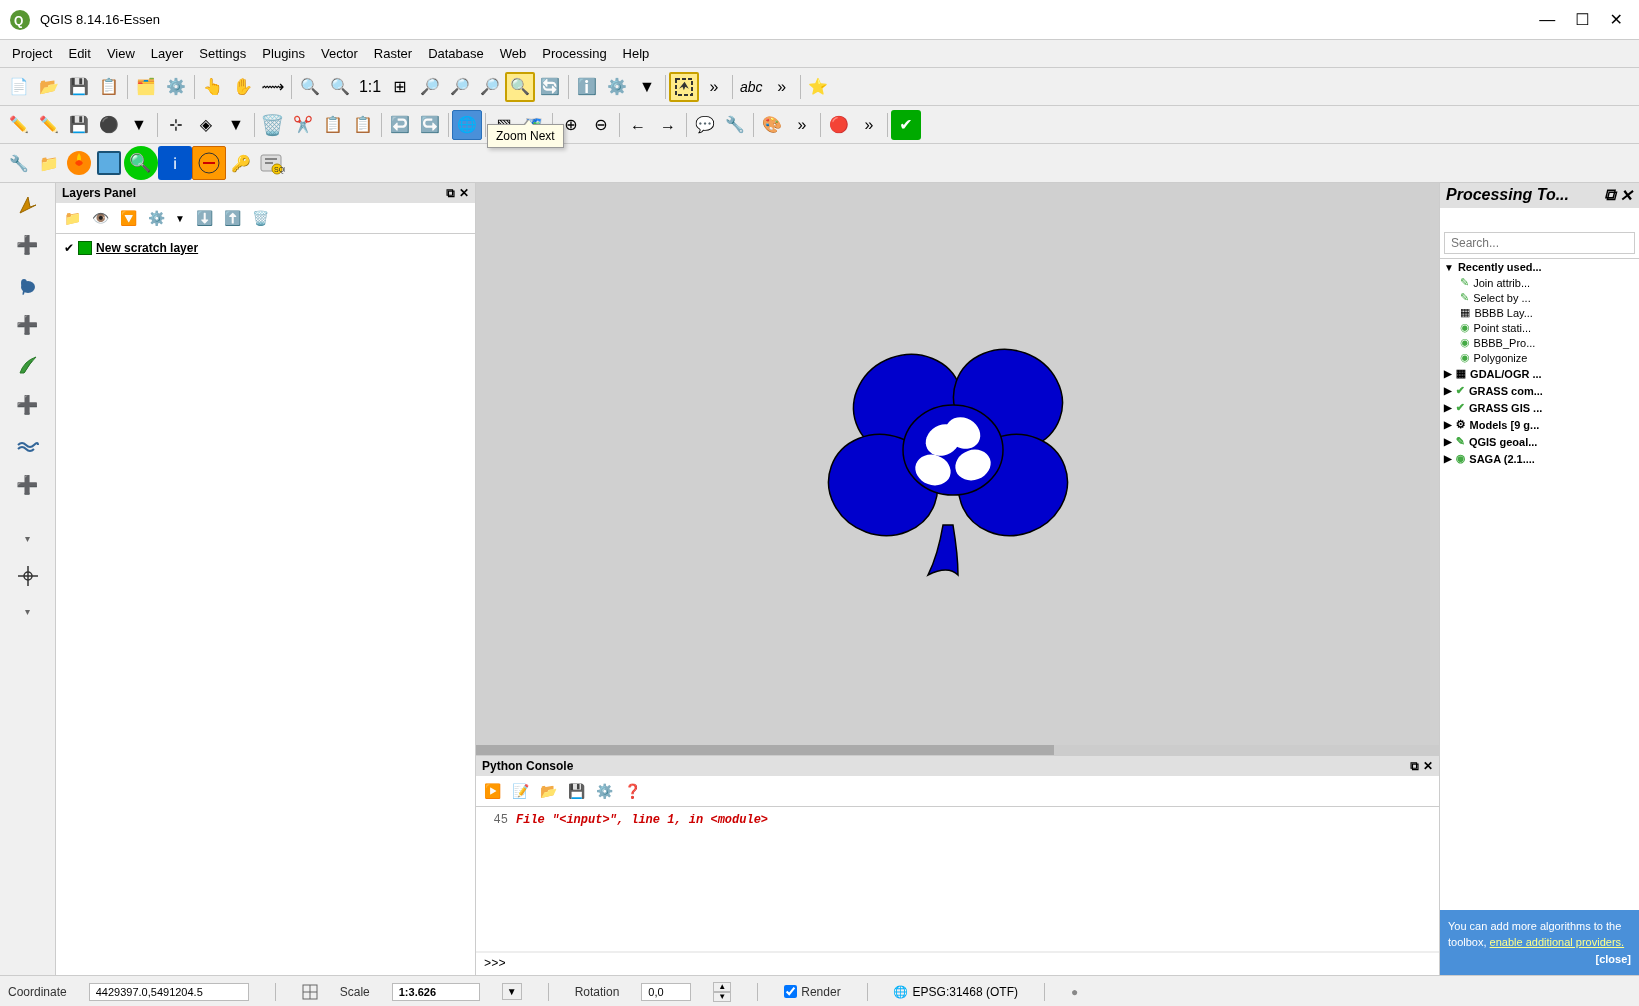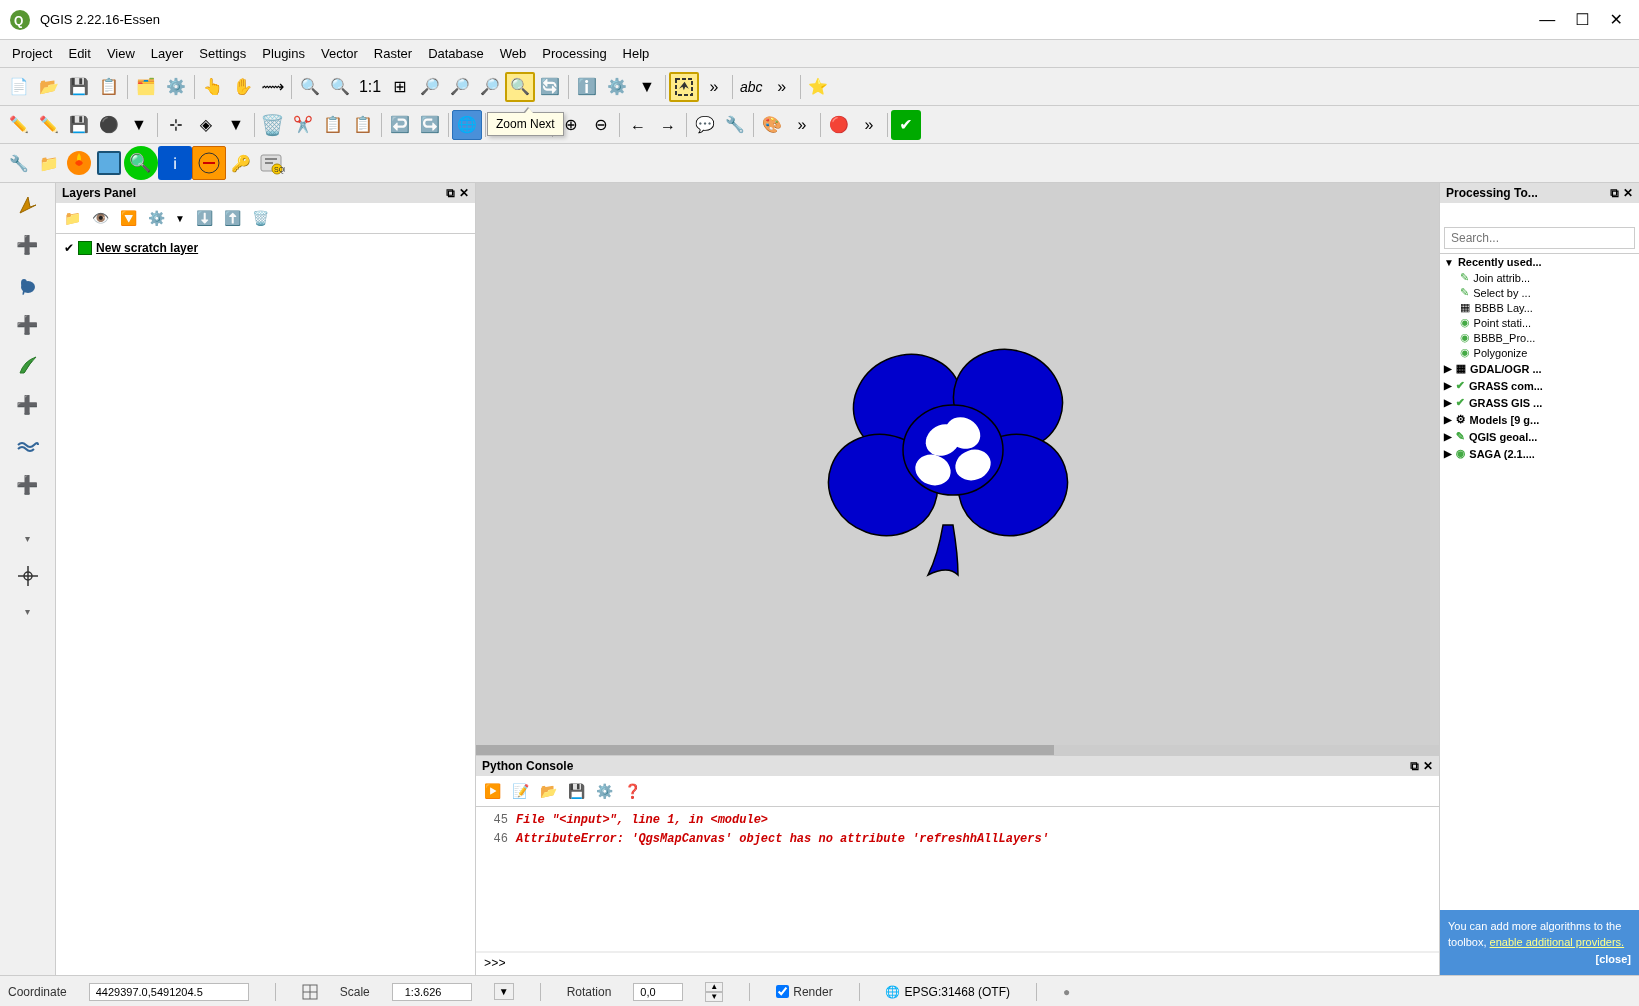--- a/index.html
+++ b/index.html
@@ -50,21 +50,21 @@
     #console-toolbar { display: flex; align-items: center; padding: 2px 4px; border-bottom: 1px solid #ccc; gap: 2px; }
     #console-output { flex: 1; padding: 4px 8px; font-family: 'Courier New', monospace; font-size: 12px; overflow-y: auto; background: #fff; }
     .console-line { display: flex; gap: 8px; line-height: 1.6; }
     .line-num { color: #666; min-width: 24px; text-align: right; }
     .error-text { color: #cc0000; font-style: italic; font-weight: bold; }
     .code-text { color: #000; }
     #console-input-line { display: flex; align-items: center; padding: 4px 8px; border-top: 1px solid #eee; font-family: 'Courier New', monospace; font-size: 12px; }
 
     
     #processing-panel { width: 200px; background: #fff; border-left: 1px solid #ccc; display: flex; flex-direction: column; }
-    #processing-header { background: #e0e0e0; padding: 3px 6px; font-size: 12px; font-weight: bold; display: flex; justify-content: space-between; }
+    #processing-header { background: #e0e0e0; padding: 3px 6px; font-size: 16px; font-weight: bold; display: flex; justify-content: space-between; font-style: italic; }
     #processing-search { padding: 4px; border-bottom: 1px solid #ccc; }
     #processing-search input { width: 100%; border: 1px solid #ccc; padding: 3px 6px; font-size: 12px; margin-top: 20px; }
     #processing-tree { flex: 1; overflow-y: auto; font-size: 11px; }
     .tree-parent { display: flex; align-items: center; gap: 4px; padding: 2px 4px; cursor: pointer; font-weight: bold; }
     .tree-child { display: flex; align-items: center; gap: 4px; padding: 1px 20px; cursor: pointer; }
     .info-box { background: #4a90d9; color: #fff; padding: 8px; font-size: 11px; line-height: 1.5; }
     .info-box a { color: #ffff88; }
 
     
     #statusbar { height: 32px; background: #f0f0f0; border-top: 1px solid #ccc; display: flex; align-items: center; padding: 0 8px; gap: 22px; font-size: 12px; }
@@ -82,21 +82,21 @@
   </style>
 </head>
 <body>
 
 <div id="titlebar">
   <div class="left">
     <svg class="logo" viewBox="0 0 24 24">
       <circle cx="12" cy="12" r="10" fill="#589632"></circle>
       <text x="6" y="17" font-size="12" fill="white" font-weight="bold">Q</text>
     </svg>
-    <span class="title">QGIS 2.22.16-Essen</span>
+    <span class="title">QGIS 8.14.16-Essen</span>
   </div>
   <div class="controls">
     <button>—</button>
     <button>☐</button>
     <button class="close">✕</button>
   </div>
 </div>
 
 <div id="menubar">
   <span class="menu-item">Project</span>
@@ -128,21 +128,21 @@
   <div class="sep"></div>
   <div class="tb-btn">🔍</div>
   <div class="tb-btn">🔍</div>
   <div class="tb-btn">1:1</div>
   <div class="tb-btn">⊞</div>
   <div class="tb-btn">🔎</div>
   <div class="tb-btn">🔎</div>
   <div class="tb-btn">🔎</div>
   <div class="tb-btn highlighted" style="background:#ffeb8a; border:2px solid #c8a000; position:relative;">
     🔍
-    <div class="tooltip-box" style="position:absolute; top:38px; left:-20px; background:#fffde7; border:1px solid #999; padding:4px 8px; font-size:12px; white-space:nowrap; z-index:1000; box-shadow:2px 2px 4px rgba(0,0,0,0.2);">
+    <div class="tooltip-box" style="position:absolute; top:50px; left:-20px; background:#fffde7; border:1px solid #999; padding:4px 8px; font-size:12px; white-space:nowrap; z-index:1000; box-shadow:2px 2px 4px rgba(0,0,0,0.2);">
       <div class="tooltip-arrow" style="position:absolute;top:-6px;left:40px;width:0;height:0;border-left:5px solid transparent;border-right:5px solid transparent;border-bottom:6px solid #999;"></div>
       <div class="tooltip-arrow-inner" style="position:absolute;top:-5px;left:41px;width:0;height:0;border-left:4px solid transparent;border-right:4px solid transparent;border-bottom:5px solid #fffde7;"></div>
       <span>Zoom Next</span>
     </div>
   </div>
   <div class="tb-btn">🔄</div>
   <div class="sep"></div>
   <div class="tb-btn">ℹ️</div>
   <div class="tb-btn">⚙️</div>
   <div class="tb-btn">▼</div>
@@ -365,24 +365,20 @@
         <div class="tb-btn" style="width:26px;height:26px;font-size:14px;">📂</div>
         <div class="tb-btn" style="width:26px;height:26px;font-size:14px;">💾</div>
         <div class="tb-btn" style="width:26px;height:26px;font-size:14px;">⚙️</div>
         <div class="tb-btn" style="width:26px;height:26px;font-size:14px;">❓</div>
       </div>
       <div id="console-output" style="flex:1; padding:4px 8px; font-family:'Courier New',monospace; font-size:12px; overflow-y:auto; background:#fff; border-bottom:1px solid #eee;">
         <div class="console-line">
           <span class="line-num">45</span>
           <span class="error-text">File "&lt;input&gt;", line 1, in &lt;module&gt;</span>
         </div>
-        <div class="console-line">
-          <span class="line-num">46</span>
-          <span class="error-text">AttributeError: 'QgsMapCanvas' object has no attribute 'refreshhAllLayers'</span>
-        </div>
       </div>
       <div id="console-input-line">
         <span style="font-family:'Courier New',monospace; margin-right:6px;">&gt;&gt;&gt;</span>
         <input type="text" style="flex: 1 1 0%; border: none; outline: none; font-family: &quot;Courier New&quot;, monospace; font-size: 12px;">
       </div>
     </div>
   </div>
 
   <div id="processing-panel">
     <div id="processing-header">
@@ -469,21 +465,21 @@
 <div id="statusbar">
   <span class="status-label">Coordinate</span>
   <input type="text" value="4429397.0,5491204.5" style="width: 160px; border: 1px solid rgb(187, 187, 187); padding: 2px 6px; font-size: 11px;">
   <span style="width:1px; height:18px; background:#bbb; display:inline-block; margin:0 4px;"></span>
   <svg width="16" height="16" viewBox="0 0 16 16">
       <rect x="1" y="1" width="14" height="14" fill="none" stroke="#666" stroke-width="1"></rect>
       <line x1="1" y1="8" x2="15" y2="8" stroke="#666" stroke-width="1"></line>
       <line x1="8" y1="1" x2="8" y2="15" stroke="#666" stroke-width="1"></line>
     </svg>
   <span class="status-label">Scale</span>
-  <input type="text" value="1:3.626" style="width: 80px; border: 1px solid rgb(187, 187, 187); padding: 2px 12px; font-size: 11px;">
+  <input type="text" value="1:3.626" style="width: 88px; border: 1px solid rgb(187, 187, 187); padding: 2px 6px; font-size: 11px; font-weight: bold;">
   <button style="border:1px solid #bbb; background:#f0f0f0; padding:2px 4px; cursor:pointer; font-size:10px;">▼</button>
   <span style="width:1px; height:18px; background:#bbb; display:inline-block; margin:0 4px;"></span>
   <span class="status-label">Rotation</span>
   <input type="text" value="0,0" style="width: 50px; border: 1px solid rgb(187, 187, 187); padding: 2px 6px; font-size: 11px;">
   <div style="display:flex; flex-direction:column; gap:0;">
     <button style="border:1px solid #bbb; background:#f0f0f0; padding:0 4px; cursor:pointer; font-size:8px; line-height:1; height:10px;">▲</button>
     <button style="border:1px solid #bbb; background:#f0f0f0; padding:0 4px; cursor:pointer; font-size:8px; line-height:1; height:10px;">▼</button>
   </div>
   <span style="width:1px; height:18px; background:#bbb; display:inline-block; margin:0 4px;"></span>
   <div class="render-check">

